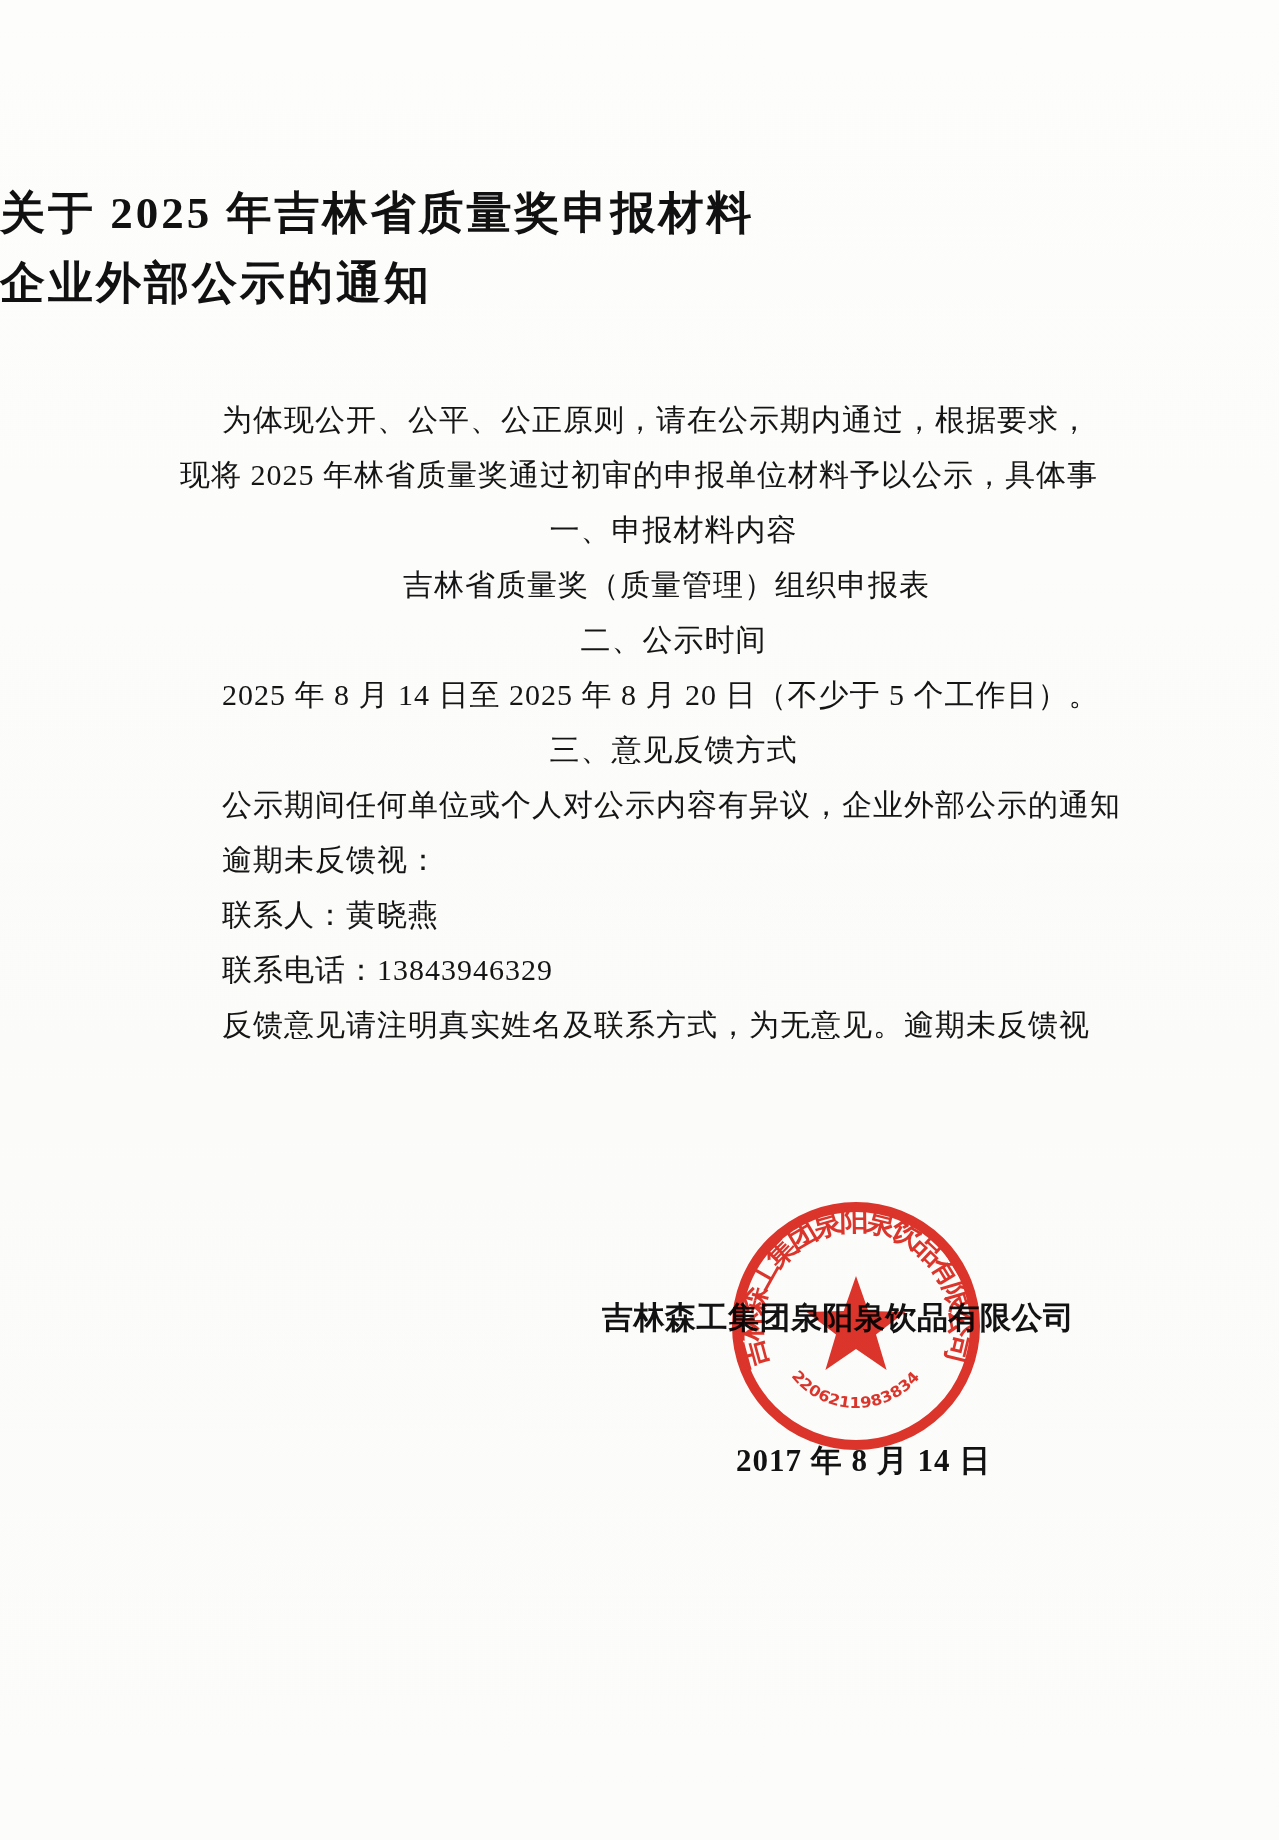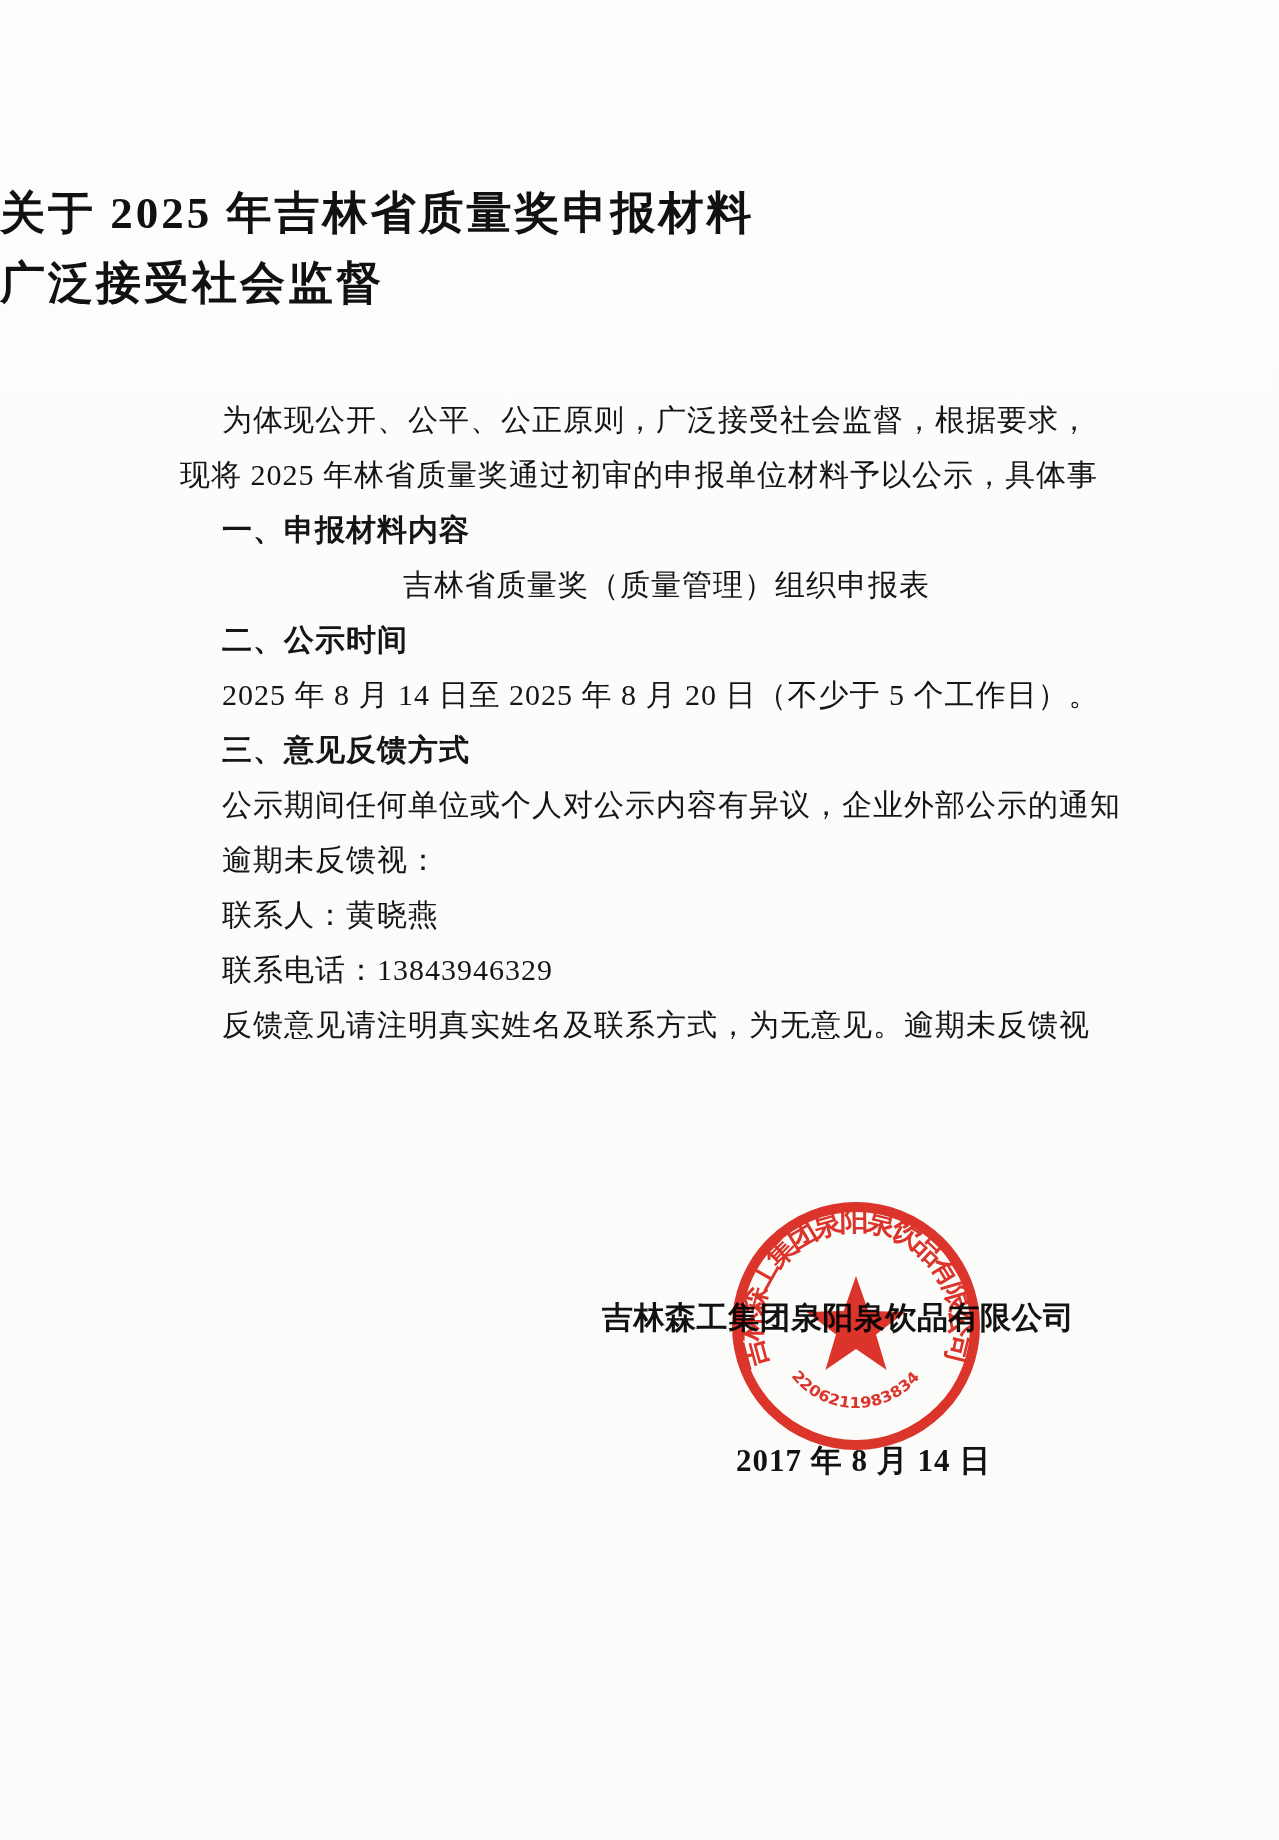--- a/index.html
+++ b/index.html
@@ -35,21 +35,21 @@
     left: 180px;
     width: 945px;
     font-size: 30px;
     line-height: 55px;
     letter-spacing: 1px;
     color: #151515;
   }
   .line { white-space: nowrap; }
   .indent-2 { padding-left: 42px; }
   .indent-1 { padding-left: 28px; text-align: center; }
-  .bold { font-weight: bold; }
+  .bold { font-weight: normal; text-align: center; }
   .signature-block {
     position: absolute;
     left: 0;
     top: 0;
     width: 1279px;
     height: 1840px;
     pointer-events: none;
   }
   .company-line {
     position: absolute;
@@ -81,25 +81,25 @@
     opacity: 0.92;
   }
 </style>
 </head>
 <body>
 
 <div class="page">
 
   <div class="doc-title">
     <div class="line">关于 2025 年吉林省质量奖申报材料</div>
-    <div class="line">广泛接受社会监督</div>
+    <div class="line">企业外部公示的通知</div>
   </div>
 
   <div class="doc-body">
-    <div class="line indent-2">为体现公开、公平、公正原则，广泛接受社会监督，根据要求，</div>
+    <div class="line indent-2">为体现公开、公平、公正原则，请在公示期内通过，根据要求，</div>
     <div class="line">现将 2025 年林省质量奖通过初审的申报单位材料予以公示，具体事</div>
     <div class="line indent-2 bold">一、申报材料内容</div>
     <div class="line indent-1">吉林省质量奖（质量管理）组织申报表</div>
     <div class="line indent-2 bold">二、公示时间</div>
     <div class="line indent-2">2025 年 8 月 14 日至 2025 年 8 月 20 日（不少于 5 个工作日）。</div>
     <div class="line indent-2 bold">三、意见反馈方式</div>
     <div class="line indent-2">公示期间任何单位或个人对公示内容有异议，企业外部公示的通知</div>
     <div class="line indent-2">逾期未反馈视：</div>
     <div class="line indent-2">联系人：黄晓燕</div>
     <div class="line indent-2">联系电话：13843946329</div>

